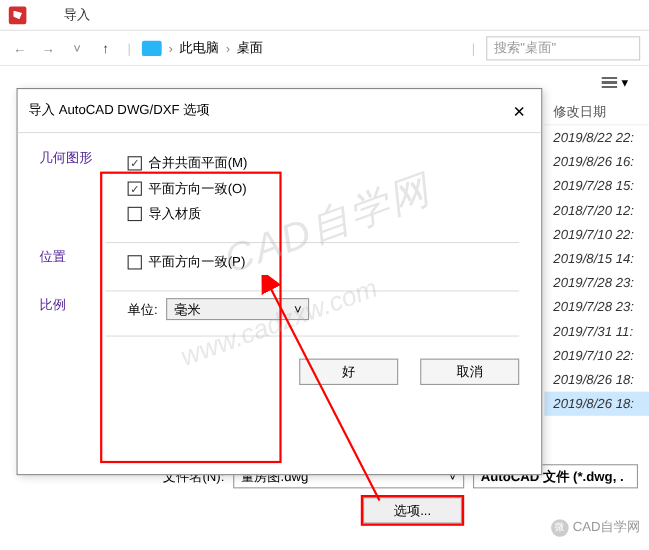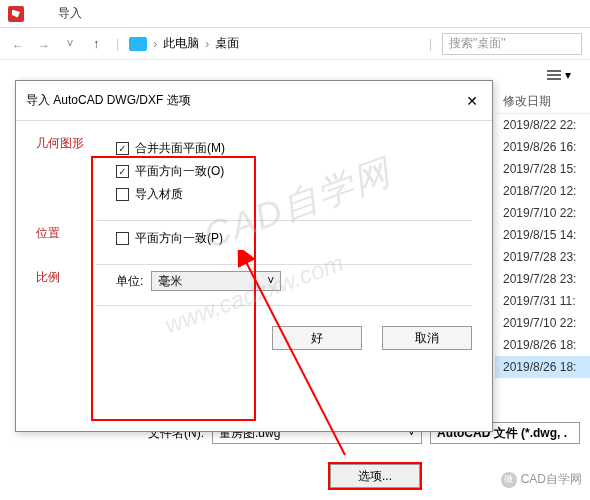--- a/index.html
+++ b/index.html
@@ -20,30 +20,30 @@
     .search-box { width: 140px; height: 22px; border: 1px solid #ccc; padding: 0 6px; display: flex; align-items: center; color: #999; }
     
     .toolbar { height: 30px; display: flex; align-items: center; justify-content: flex-end; padding: 0 12px; }
     .view-btn { display: flex; align-items: center; gap: 4px; padding: 2px 6px; border: 1px solid transparent; }
     .list-icon { display: inline-block; width: 14px; height: 10px; background: linear-gradient(#666 0 2px, transparent 2px 4px, #666 4px 6px, transparent 6px 8px, #666 8px 10px); }
     
     .main-area { display: flex; height: 390px; position: relative; }
     
     .file-list { position: absolute; right: 0; top: 0; width: 95px; }
     .list-header { height: 24px; display: flex; align-items: center; padding: 0 8px; color: #555; border-bottom: 1px solid #eee; }
-    .list-row { height: 22px; display: flex; align-items: center; padding: 0 8px; color: #333; }
+    .list-row { height: 22px; display: flex; align-items: center; padding: 0 8px; color: #333; font-style: italic; }
     .list-row.sel { background: #cce8ff; }
     
     .options-dialog { position: absolute; left: 15px; top: 80px; width: 478px; height: 352px; background: #fff; border: 1px solid #888; box-shadow: 2px 2px 8px rgba(0,0,0,0.2); z-index: 10; }
     .dlg-title { height: 40px; display: flex; align-items: center; justify-content: space-between; padding: 16px 10px; border-bottom: 1px solid #ddd; }
     .dlg-close { width: 20px; height: 20px; display: flex; align-items: center; justify-content: center; cursor: pointer; font-size: 14px; }
     .dlg-body { padding: 10px 20px; position: relative; }
     
     .section { display: flex; margin-bottom: 8px; }
-    .sec-label { width: 60px; padding-top: 4px; color: #b91c1c; }
+    .sec-label { width: 60px; padding-top: 4px; color: #4c1d95; }
     .sec-content { flex: 1; padding: 6px 0; }
     .sec-divider { border-bottom: 1px solid #ddd; margin-left: 60px; }
     
     .checkbox-row { display: flex; align-items: center; gap: 6px; padding: 3px 0 3px 20px; }
     .cb { width: 13px; height: 13px; border: 1px solid #333; display: flex; align-items: center; justify-content: center; font-size: 10px; color: #333; }
     
     .unit-row { display: flex; align-items: center; gap: 8px; padding-left: 20px; }
     .unit-select { width: 130px; height: 20px; border: 1px solid #999; background: #f0f0f0; padding: 0 6px; display: flex; align-items: center; justify-content: space-between; }
     
     .dlg-buttons { display: flex; justify-content: flex-end; gap: 20px; padding: 10px 20px; }
@@ -51,21 +51,21 @@
     
     .red-box { position: absolute; border: 2px solid red; pointer-events: none; }
     .red-box.r1 { left: 75px; top: 35px; width: 165px; height: 265px; }
     
     .bottom-bar { position: absolute; bottom: 0; left: 0; right: 0; height: 84px; padding: 6px 10px; }
     .file-row { display: flex; align-items: center; gap: 8px; margin-bottom: 8px; justify-content: flex-end; }
     .file-input { width: 210px; height: 22px; border: 1px solid #999; padding: 0 6px; display: flex; align-items: center; justify-content: space-between; }
     .filetype { width: 150px; height: 22px; border: 1px solid #999; padding: 0 6px; display: flex; align-items: center; font-size: 11px; font-weight: bold; }
     .opt-row { display: flex; justify-content: flex-end; gap: 10px; }
     .opt-btn { width: 90px; height: 24px; border: 1px solid #999; background: #efefef; display: flex; align-items: center; justify-content: center; cursor: pointer; }
-    .opt-btn.hl { outline: 2px solid red; margin-top: 12px; }
+    .opt-btn.hl { outline: 2px solid red; }
     
     .watermark { position: absolute; left: 200px; top: 180px; font-size: 36px; color: rgba(180,180,180,0.35); transform: rotate(-20deg); pointer-events: none; z-index: 50; font-style: italic; letter-spacing: 2px; }
     .watermark2 { position: absolute; left: 160px; top: 280px; font-size: 24px; color: rgba(180,180,180,0.3); transform: rotate(-20deg); pointer-events: none; z-index: 50; font-style: italic; }
     
     .arrow-svg { position: absolute; left: 230px; top: 250px; width: 130px; height: 210px; z-index: 60; pointer-events: none; }
     
     .wechat-badge { position: absolute; right: 8px; bottom: 12px; display: flex; align-items: center; gap: 4px; color: #999; font-size: 11px; z-index: 70; }
     .wx-icon { width: 16px; height: 16px; border-radius: 50%; background: #ccc; display: flex; align-items: center; justify-content: center; font-size: 9px; color: #fff; }
   </style>
 </head>

